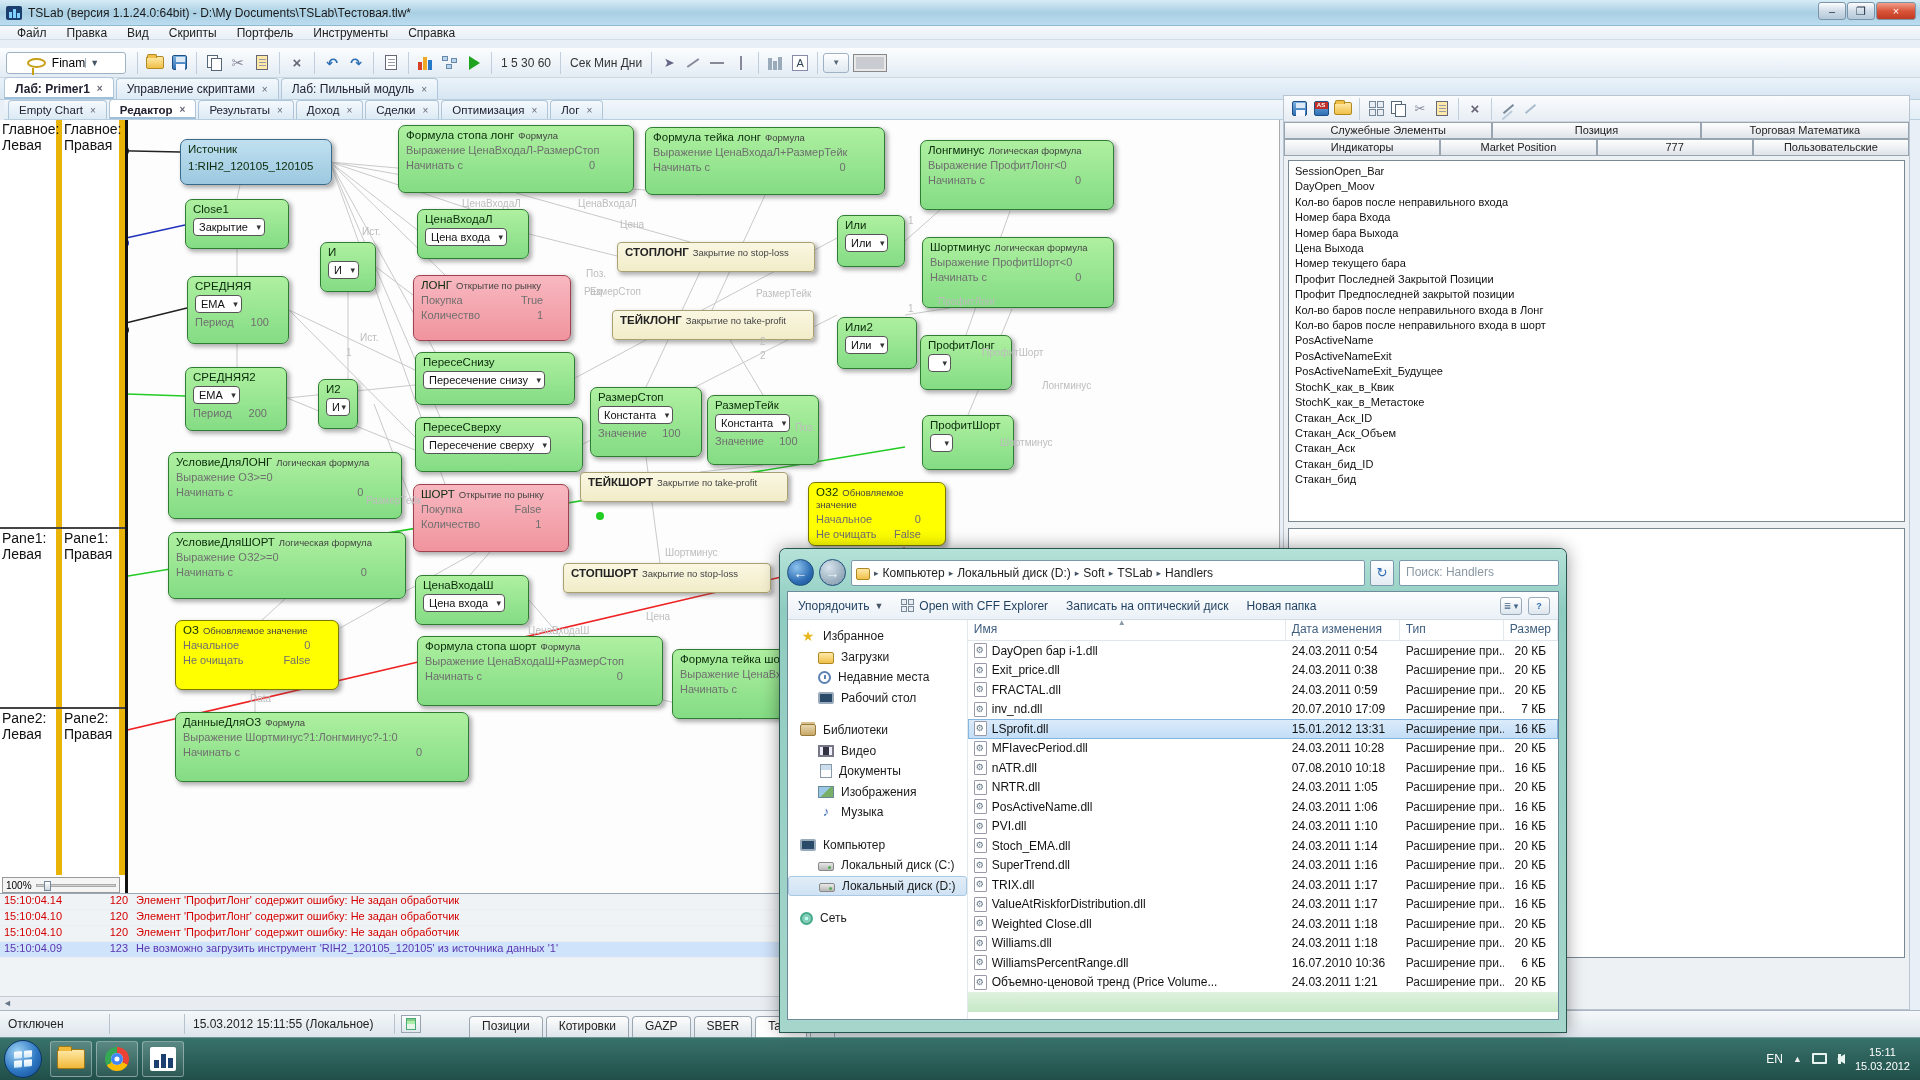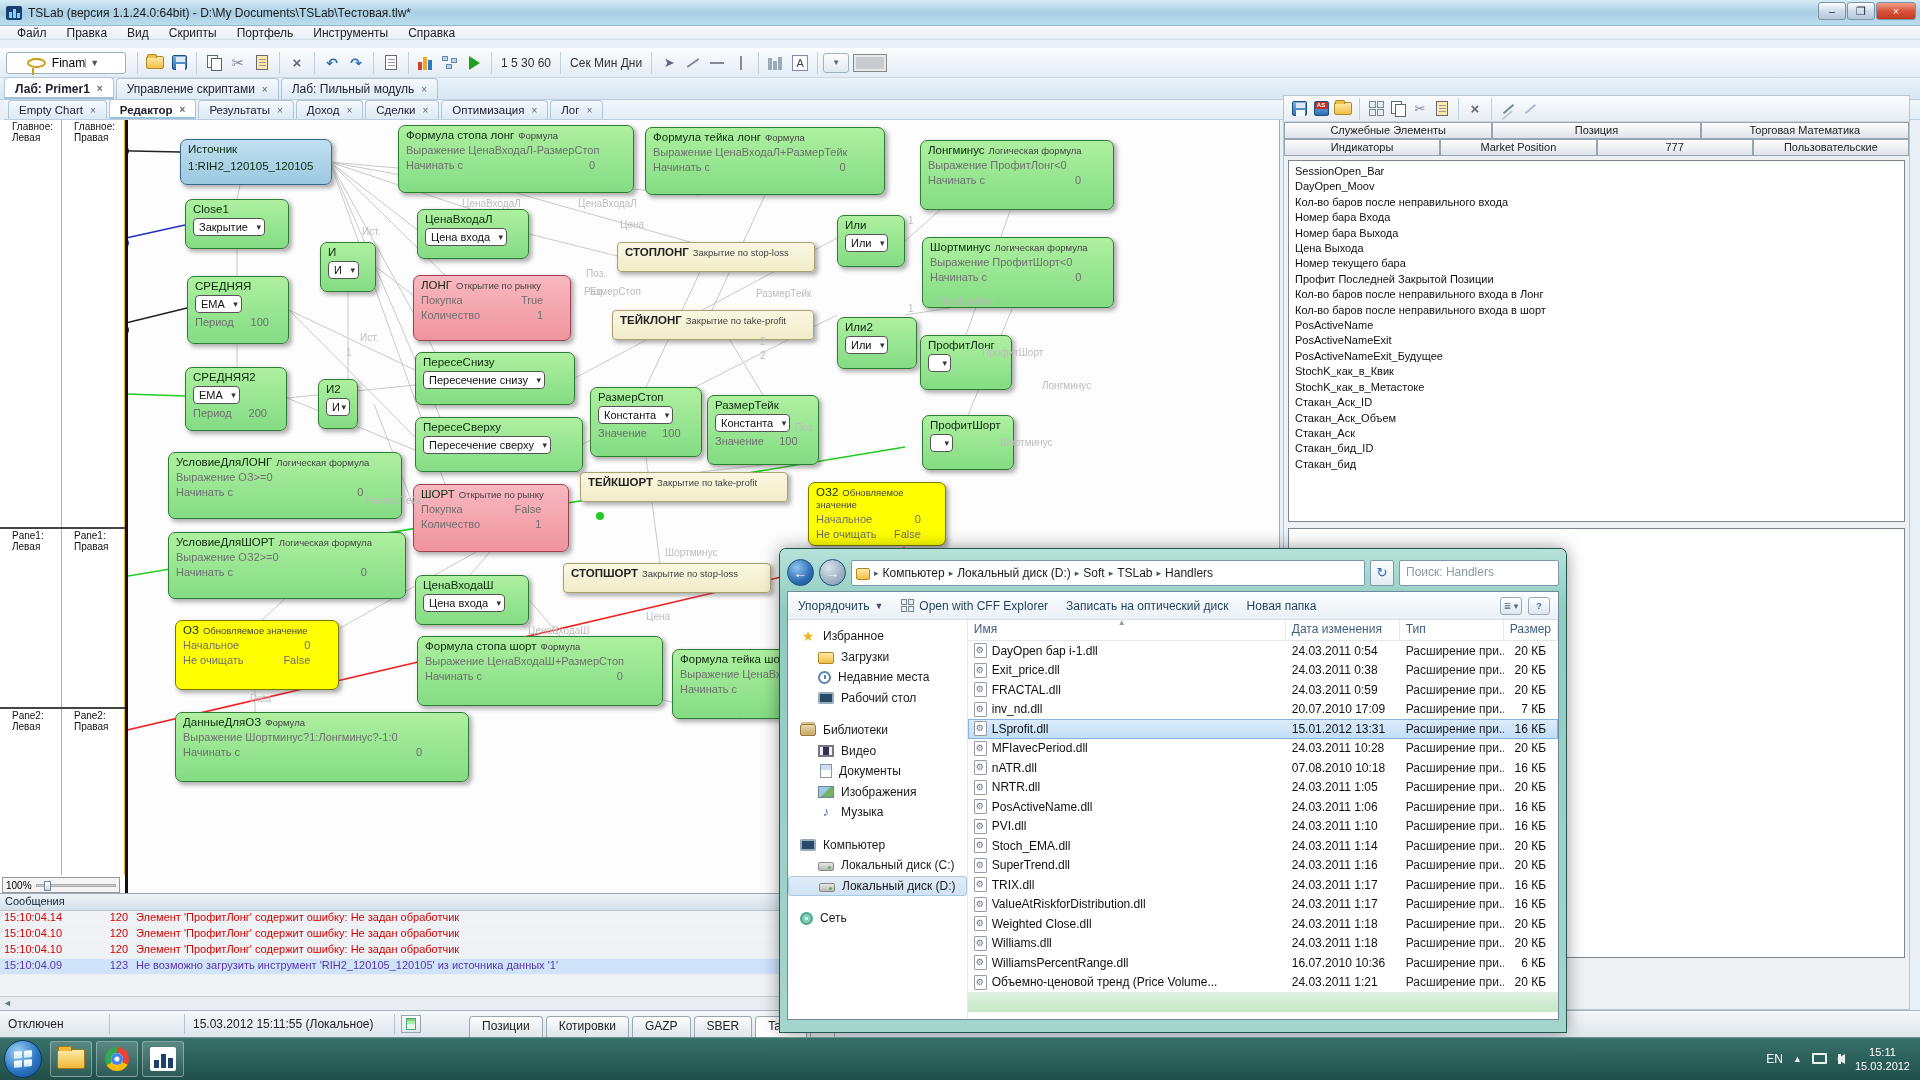--- a/index.html
+++ b/index.html
@@ -59,21 +59,21 @@
   .tab .x{font-size:10px;color:#667;}
   .tab.active{background:#fff;font-weight:bold;height:22px;box-shadow:0 -2px 0 #9fc0da inset;}
   #editor-tabs .tab{height:19px;font-size:11.5px;}
   #editor-tabs .tab.active{height:20px;}
 
   
   #canvas{left:0;top:120px;width:1280px;height:776px;background:#fdfdfd;border-right:1px solid #aaa;overflow:hidden;}
   #pane-strip{position:absolute;left:0;top:0;width:125px;height:776px;background:#fff;}
   .pane-sec{position:absolute;left:0;width:125px;border-top:2px solid #444;}
   .pane-sec:first-child{border-top:none;}
-  .pane-col{position:absolute;top:0;height:100%;border-right:1px solid #eab308;font-size:10px;color:#111;padding:1px 12px;}
+  .pane-col{position:absolute;top:0;height:100%;border-right:6px solid #eab308;font-size:14px;color:#111;padding:1px 2px;}
   #main-divider{position:absolute;left:125px;top:0;width:3px;height:776px;background:#111;}
   #zoom-ctl{position:absolute;left:2px;top:757px;width:118px;height:16px;border:1px solid #999;background:#f4f4f4;display:flex;align-items:center;font-size:10px;padding:0 3px;gap:4px;}
   #zoom-ctl .track{flex:1;height:3px;background:#cfcfcf;border:1px solid #aaa;position:relative;}
   #zoom-ctl .thumb{position:absolute;left:10%;top:-4px;width:7px;height:10px;background:linear-gradient(#fff,#cdd6de);border:1px solid #789;}
   #wires{position:absolute;left:0;top:0;}
   .glabel{position:absolute;font-size:10px;color:#bdbdbd;white-space:nowrap;}
 
   
   .block{position:absolute;border-radius:7px;border:1.5px solid #333;box-shadow:2.5px 2.5px 4px rgba(80,80,80,.45);padding:3px 7px;font-size:11.5px;overflow:hidden;}
   .b-green{background:linear-gradient(#aef0a0,#84dc84);border-color:#2e7d32;}
@@ -773,38 +773,38 @@
       </div>
     <div id="rp-list">
         <div class="rp-item">SessionOpen_Bar</div>
         <div class="rp-item">DayOpen_Moov</div>
         <div class="rp-item">Кол-во баров после неправильного входа</div>
         <div class="rp-item">Номер бара Входа</div>
         <div class="rp-item">Номер бара Выхода</div>
         <div class="rp-item">Цена Выхода</div>
         <div class="rp-item">Номер текущего бара</div>
         <div class="rp-item">Профит Последней Закрытой Позиции</div>
+        <div class="rp-item">Профит Предпоследней закрытой позиции</div>
         <div class="rp-item">Кол-во баров после неправильного входа в Лонг</div>
         <div class="rp-item">Кол-во баров после неправильного входа в шорт</div>
         <div class="rp-item">PosActiveName</div>
         <div class="rp-item">PosActiveNameExit</div>
         <div class="rp-item">PosActiveNameExit_Будущее</div>
         <div class="rp-item">StochK_как_в_Квик</div>
         <div class="rp-item">StochK_как_в_Метастоке</div>
         <div class="rp-item">Стакан_Аск_ID</div>
         <div class="rp-item">Стакан_Аск_Объем</div>
         <div class="rp-item">Стакан_Аск</div>
         <div class="rp-item">Стакан_бид_ID</div>
         <div class="rp-item">Стакан_бид</div>
       </div>
     <div id="rp-empty"></div>
   </div>
 
   <div id="messages" class="abs">
-    <div id="msg-title">Сообщения</div>
     <div id="msg-rows">
         <div class="msg-row msg-red">
           <div class="m-time">15:10:04.14</div>
           <div class="m-num">120</div>
           <div style="flex: 1 1 0%;">Элемент 'ПрофитЛонг' содержит ошибку: Не задан обработчик</div>
         </div>
         <div class="msg-row msg-red">
           <div class="m-time">15:10:04.10</div>
           <div class="m-num">120</div>
           <div style="flex: 1 1 0%;">Элемент 'ПрофитЛонг' содержит ошибку: Не задан обработчик</div>

